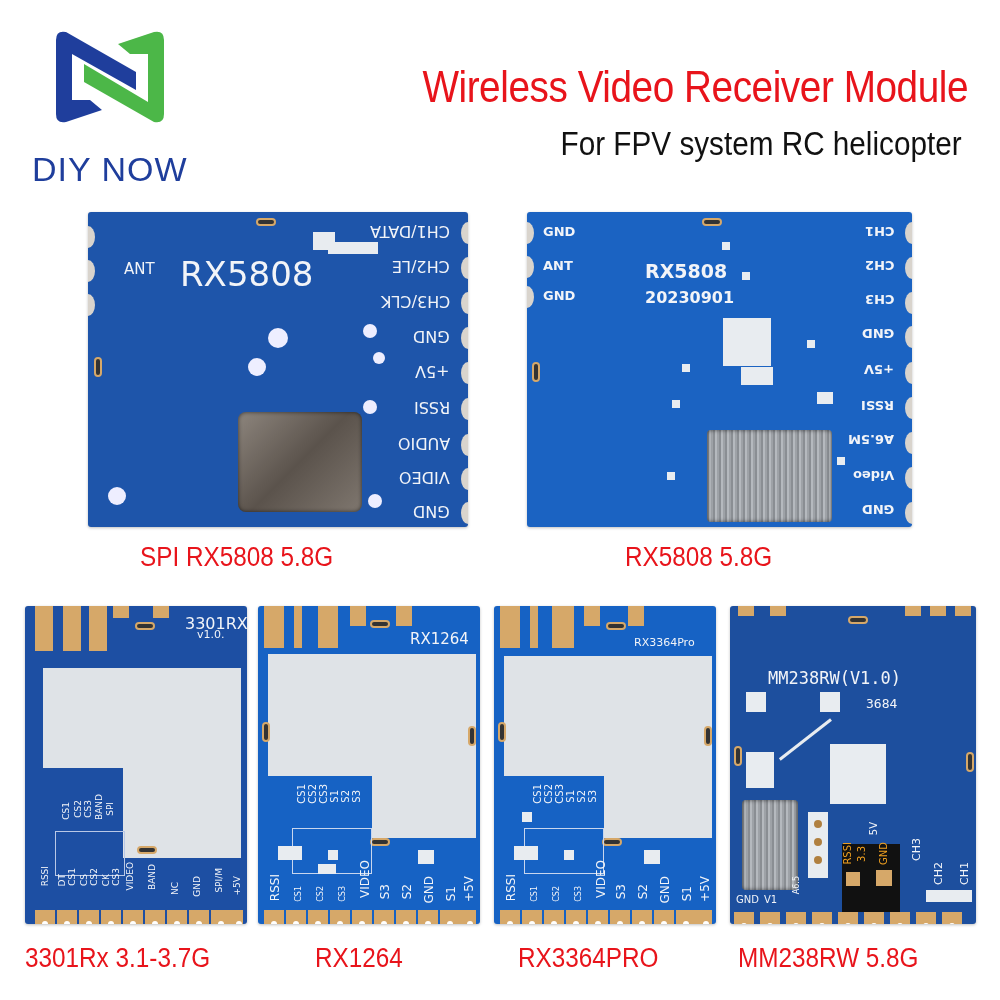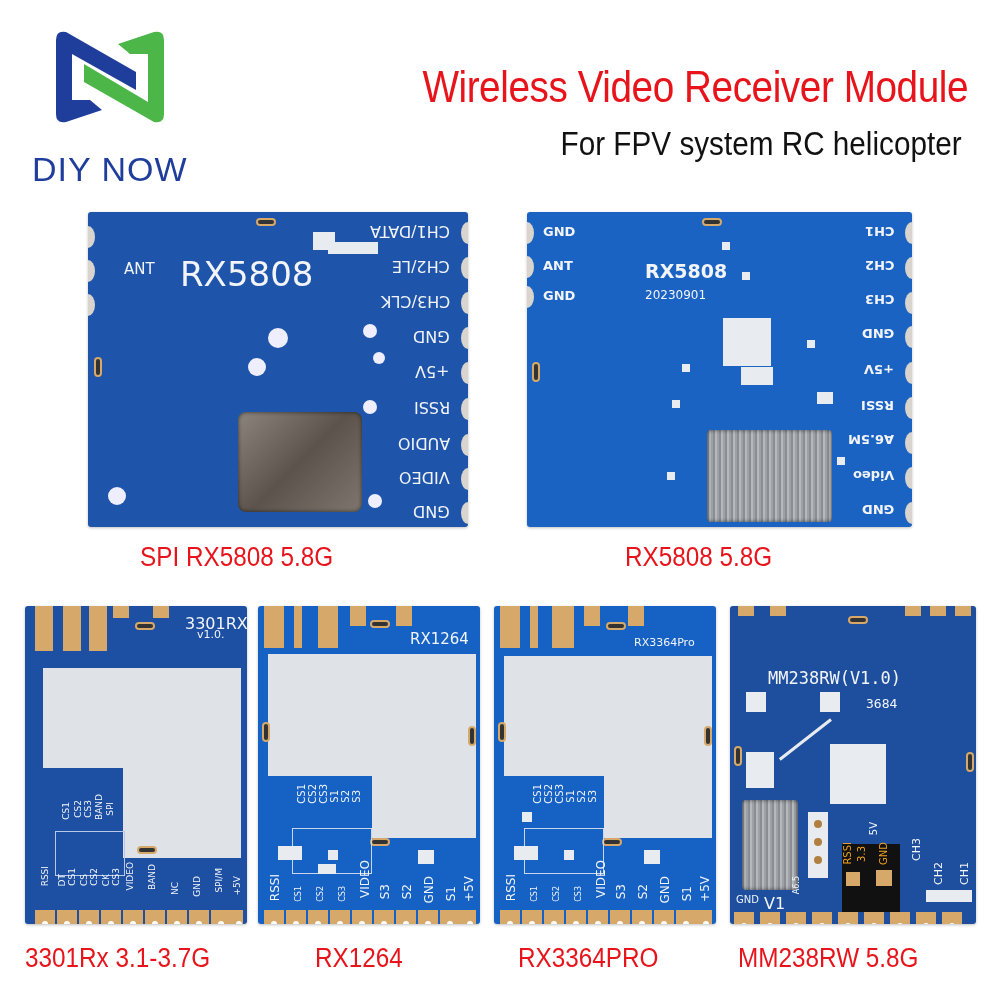--- a/index.html
+++ b/index.html
@@ -104,21 +104,21 @@
   <div class="castel" style="right:-7px;top:185px;"></div>
   <div class="castel" style="right:-7px;top:220px;"></div>
   <div class="castel" style="right:-7px;top:255px;"></div>
   <div class="castel" style="right:-7px;top:290px;"></div>
   <div class="slot" style="left:175px;top:6px;"></div>
   <div class="slot v" style="left:5px;top:150px;"></div>
   <div class="pcb-label" style="left:16px;top:12px;font-size:13px;font-weight:bold;">GND</div>
   <div class="pcb-label" style="left:16px;top:46px;font-size:13px;font-weight:bold;">ANT</div>
   <div class="pcb-label" style="left:16px;top:76px;font-size:13px;font-weight:bold;">GND</div>
   <div class="pcb-label" style="left:118px;top:48px;font-size:19px;font-weight:bold;">RX5808</div>
-  <div class="pcb-label" style="left:118px;top:76px;font-size:12px;font-weight:normal;">20230901</div>
+  <div class="pcb-label" style="left:118px;top:76px;font-size:16px;font-weight:bold;">20230901</div>
   <div class="sq" style="left:196px;top:106px;width:48px;height:48px;"></div>
   <div class="sq" style="left:214px;top:155px;width:32px;height:18px;"></div>
   <div class="sq" style="left:195px;top:30px;width:8px;height:8px;"></div>
   <div class="sq" style="left:215px;top:60px;width:8px;height:8px;"></div>
   <div class="sq" style="left:155px;top:152px;width:8px;height:8px;"></div>
   <div class="sq" style="left:145px;top:188px;width:8px;height:8px;"></div>
   <div class="sq" style="left:280px;top:128px;width:8px;height:8px;"></div>
   <div class="sq" style="left:290px;top:180px;width:16px;height:12px;"></div>
   <div class="sq" style="left:140px;top:260px;width:8px;height:8px;"></div>
   <div class="sq" style="left:310px;top:245px;width:8px;height:8px;"></div>
@@ -297,21 +297,21 @@
   <div style="position:absolute;left:84px;top:232px;width:8px;height:8px;border-radius:50%;background:#b08040;"></div>
   <div style="position:absolute;left:84px;top:250px;width:8px;height:8px;border-radius:50%;background:#b08040;"></div>
   <div style="position:absolute;left:112px;top:238px;width:58px;height:68px;background:#111;"></div>
   <div class="gold" style="left:116px;top:266px;width:14px;height:14px;"></div>
   <div class="gold" style="left:146px;top:264px;width:16px;height:16px;"></div>
   <div class="pcb-label" style="left:112px;top:236px;font-size:10px;writing-mode:vertical-rl;transform:rotate(180deg);color:#f0a020;">RSSI</div>
   <div class="pcb-label" style="left:126px;top:240px;font-size:10px;writing-mode:vertical-rl;transform:rotate(180deg);color:#f0a020;">3.3</div>
   <div class="pcb-label" style="left:138px;top:216px;font-size:10px;writing-mode:vertical-rl;transform:rotate(180deg);">5V</div>
   <div class="pcb-label" style="left:148px;top:236px;font-size:10px;writing-mode:vertical-rl;transform:rotate(180deg);color:#f0a020;">GND</div>
   <div class="pcb-label" style="left:6px;top:288px;font-size:10px;">GND</div>
-  <div class="pcb-label" style="left:34px;top:288px;font-size:16px;">V1</div>
+  <div class="pcb-label" style="left:34px;top:288px;font-size:10px;">V1</div>
   <div class="pcb-label" style="left:62px;top:270px;font-size:8px;writing-mode:vertical-rl;transform:rotate(180deg);">A6.5</div>
   <div class="pcb-label" style="left:180px;top:232px;font-size:11px;writing-mode:vertical-rl;transform:rotate(180deg);">CH3</div>
   <div class="pcb-label" style="left:202px;top:256px;font-size:11px;writing-mode:vertical-rl;transform:rotate(180deg);">CH2</div>
   <div class="pcb-label" style="left:228px;top:256px;font-size:11px;writing-mode:vertical-rl;transform:rotate(180deg);">CH1</div>
   <div class="sq" style="left:196px;top:284px;width:46px;height:12px;"></div>
   <div class="pad" style="left:4px;top:306px;"></div>
   <div class="pad" style="left:30px;top:306px;"></div>
   <div class="pad" style="left:56px;top:306px;"></div>
   <div class="pad" style="left:82px;top:306px;"></div>
   <div class="pad" style="left:108px;top:306px;"></div>

